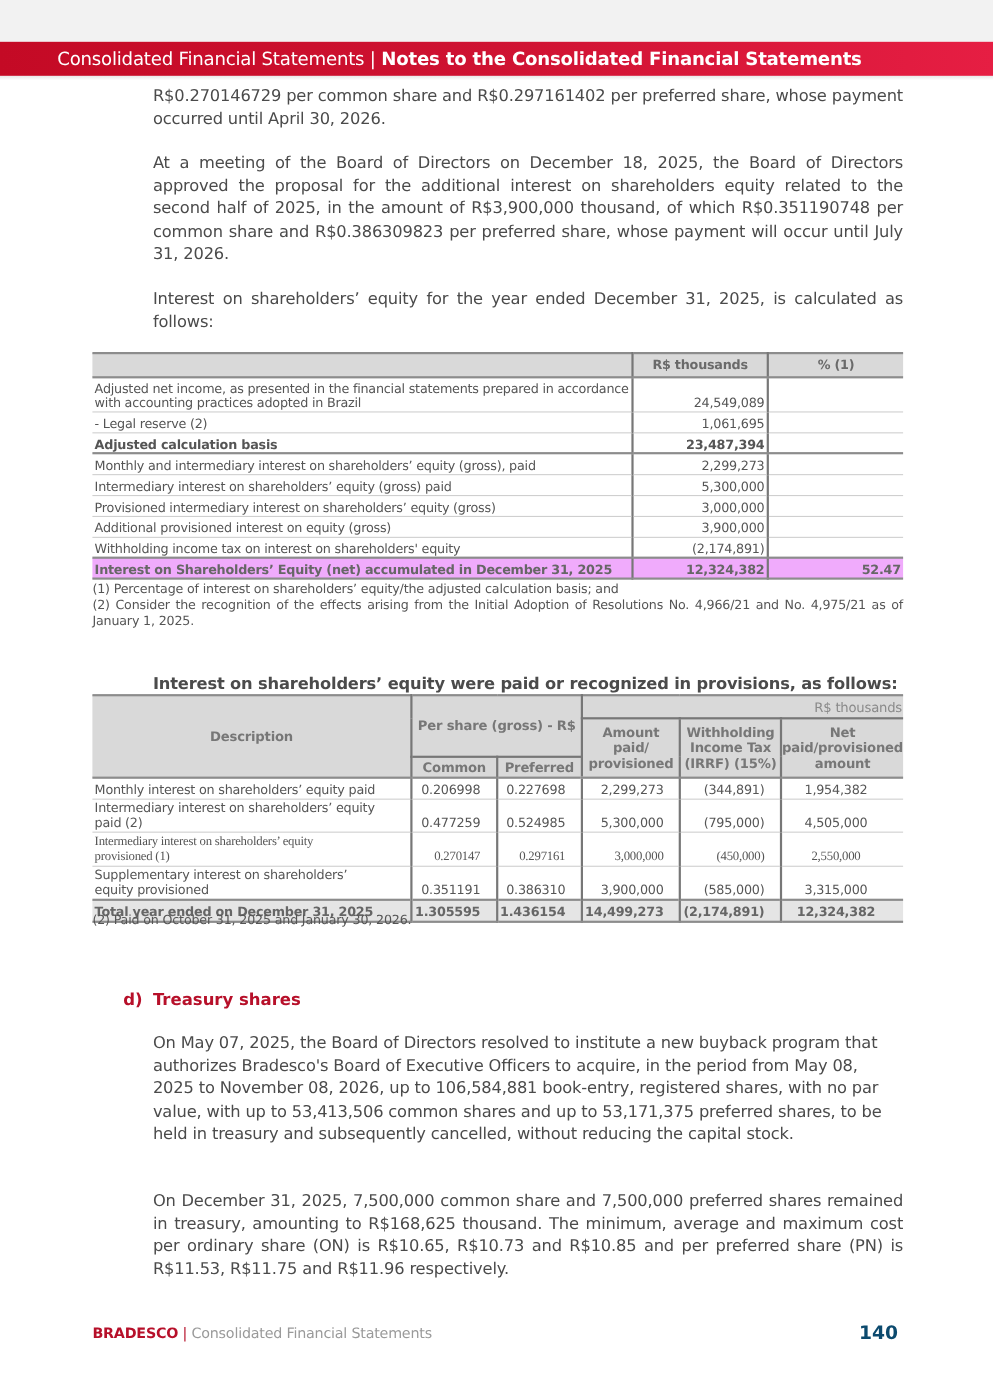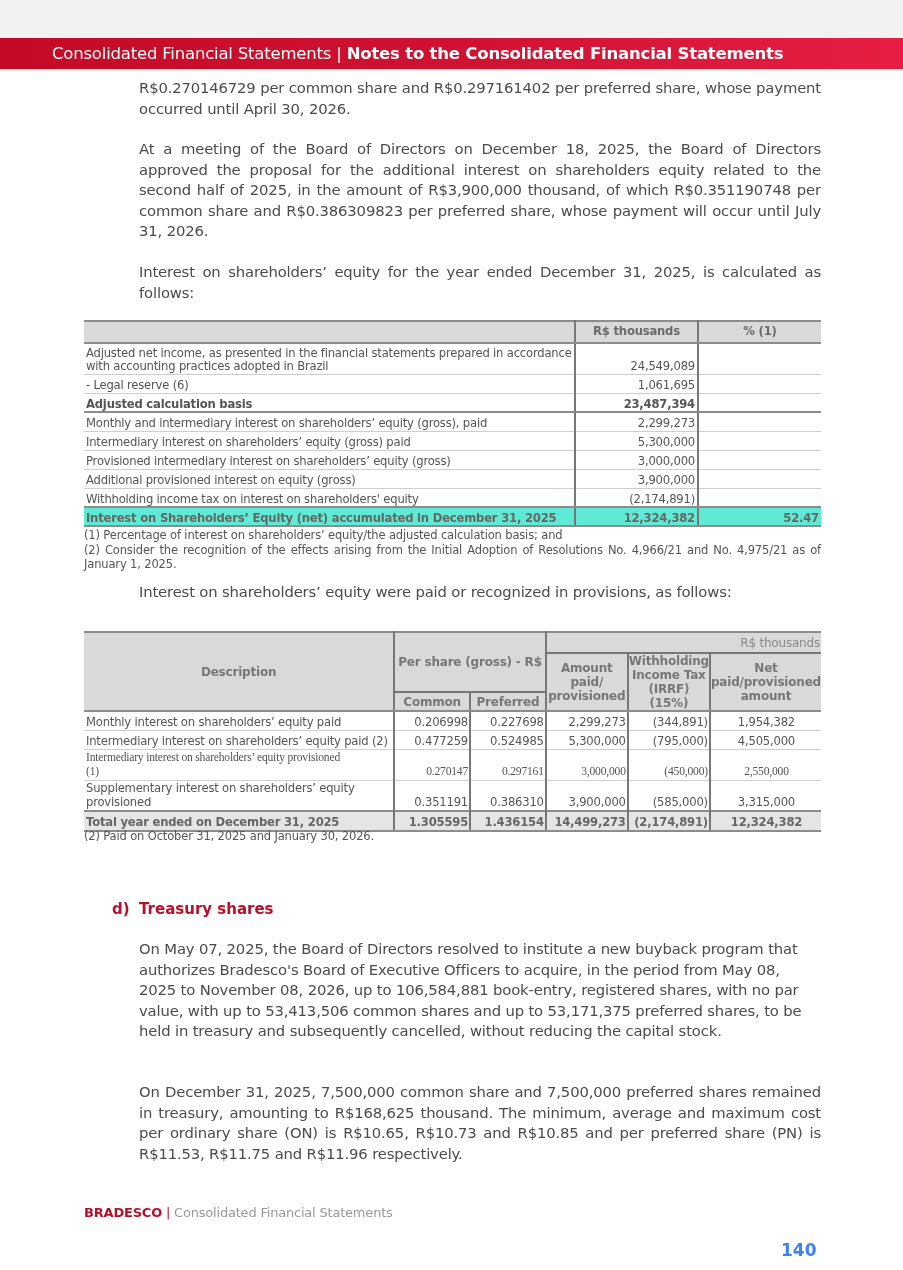--- a/index.html
+++ b/index.html
@@ -18,37 +18,37 @@
   table { border-collapse: collapse; font-size: 11.6px; color: #555; letter-spacing: -0.2px; }
   .t1 { position: absolute; left: 84px; top: 320px; width: 737px; }
   .t1 td, .t1 th { padding: 0 2px; line-height: 13.5px; }
   .t1 th { background: #d9d9d9; font-weight: bold; color: #6a6a6a; height: 22px; border-top: 2px solid #8c8c8c; border-bottom: 2px solid #8c8c8c; }
   .t1 td { border-bottom: 1px solid #cfcfcf; height: 19px; vertical-align: bottom; }
   .t1 .num { text-align: right; border-right: 2px solid #777; }
   .t1 .pct { text-align: right; }
   .t1 .colsep { border-right: 2px solid #777; }
   .t1 tr.bold td { font-weight: bold; }
   .t1 tr.thick td { border-bottom: 2px solid #8c8c8c; }
-  .t1 tr.total td { background: #5eead4; font-weight: bold; color: #666; border-bottom: 2px solid #8c8c8c; }
+  .t1 tr.total td { background: #f0abfc; font-weight: bold; color: #666; border-bottom: 2px solid #8c8c8c; }
 
   .notes { position: absolute; left: 84px; width: 737px; font-size: 11.5px; line-height: 14.5px; color: #555; text-align: justify; letter-spacing: -0.15px; }
 
   .t2 { position: absolute; left: 84px; top: 631px; width: 737px; }
   .t2 th { background: #d9d9d9; font-weight: bold; color: #777; text-align: center; line-height: 14px; font-size: 12px; }
-  .t2 td { border-bottom: 1px solid #cfcfcf; vertical-align: bottom; line-height: 14.5px; padding: 0 1px 0 2px; }
+  .t2 td { border-bottom: 1px solid #cfcfcf; vertical-align: bottom; line-height: 14.5px; padding: 0 14px 0 2px; }
   .t2 .n { text-align: right; border-right: 2px solid #777; }
   .t2 .nl { text-align: center; }
   .t2 tr.total td { background: #e5e5e5; font-weight: bold; color: #666; border-bottom: 2px solid #8c8c8c; border-top: 2px solid #8c8c8c; }
 
   .section-head { position: absolute; left: 112px; top: 900px; font-size: 15px; font-weight: bold; color: #b7102a; }
   .section-head .letter { display: inline-block; width: 27px; }
 
   .footer-brand { position: absolute; left: 84px; top: 1205px; font-size: 13px; color: #9a9a9a; letter-spacing: -0.2px; }
   .footer-brand .brand { color: #b7102a; font-weight: bold; }
-  .page-num { position: absolute; left: 781px; top: 1240px; font-size: 17px; font-weight: bold; color: #3b82f6; }
+  .page-num { position: absolute; left: 781px; top: 1202px; font-size: 17px; font-weight: bold; color: #0c4a6e; }
 </style>
 </head>
 <body>
 
 <div class="top-gray"></div>
 <div class="banner">
   <span>Consolidated Financial Statements</span>
   <span>|</span>
   <span class="bold">Notes to the Consolidated Financial Statements</span>
 </div>
@@ -71,21 +71,21 @@
       <th style="text-align:center;">% (1)</th>
     </tr>
   </thead>
   <tbody>
     <tr style="height:31px;">
       <td class="colsep">Adjusted net income, as presented in the financial statements prepared in accordance with accounting practices adopted in Brazil</td>
       <td class="num">24,549,089</td>
       <td class="pct"></td>
     </tr>
     <tr>
-      <td class="colsep">- Legal reserve (6)</td>
+      <td class="colsep">- Legal reserve (2)</td>
       <td class="num">1,061,695</td>
       <td class="pct"></td>
     </tr>
     <tr class="bold thick">
       <td class="colsep">Adjusted calculation basis</td>
       <td class="num">23,487,394</td>
       <td class="pct"></td>
     </tr>
     <tr>
       <td class="colsep">Monthly and intermediary interest on shareholders’ equity (gross), paid</td>
@@ -118,21 +118,21 @@
       <td class="pct">52.47</td>
     </tr>
   </tbody>
 </table>
 
 <div class="notes" style="top:528px;">
   <div>(1) Percentage of interest on shareholders’ equity/the adjusted calculation basis; and</div>
   <div>(2) Consider the recognition of the effects arising from the Initial Adoption of Resolutions No. 4,966/21 and No. 4,975/21 as of January 1, 2025.</div>
 </div>
 
-<p class="para" style="top:582px;">Interest on shareholders’ equity were paid or recognized in provisions, as follows:</p>
+<p class="para" style="top:612px;font-weight:bold;">Interest on shareholders’ equity were paid or recognized in provisions, as follows:</p>
 
 <table class="t2">
   <colgroup>
     <col style="width:314px">
       <col style="width:76px">
       <col style="width:76px">
     <col style="width:82px">
       <col style="width:82px">
       <col style="width:107px">
   </colgroup>

